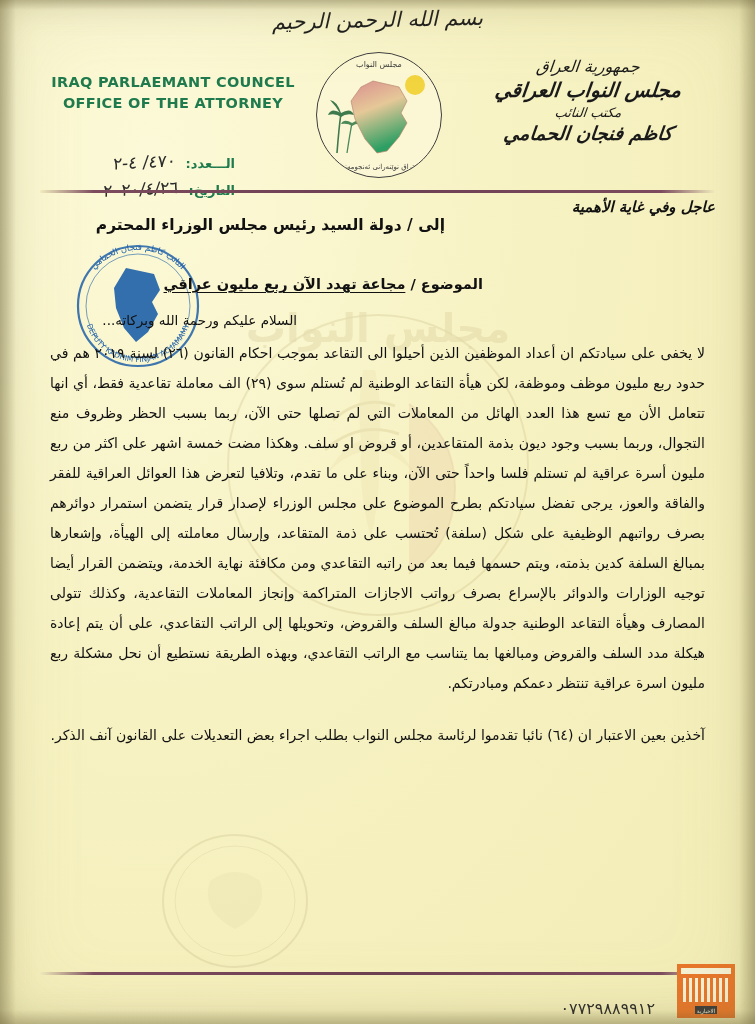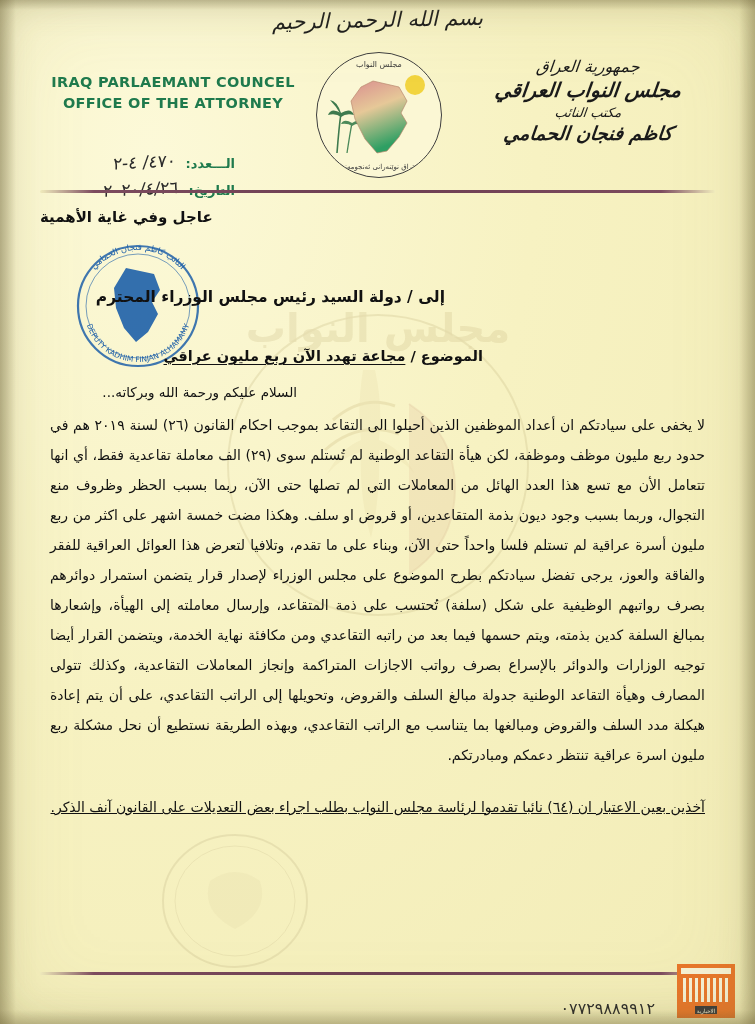--- a/index.html
+++ b/index.html
@@ -200,28 +200,27 @@
   .doc-body {
     position: absolute;
     left: 40px; right: 40px;
     top: 198px;
     direction: rtl;
     text-align: right;
     z-index: 10;
     font-family: "DejaVu Sans", "Liberation Sans", sans-serif;
   }
   .urgent {
-    text-align: left;
+    text-align: right;
     font-size: 15px;
     font-weight: bold;
-    margin-top: 10px;
-    color: #111;
+    color: #111;
+    font-style: italic;
   }
   .addressee {
-    margin-top: 62px;
     margin-right: 0;
     padding-right: 270px;
     font-size: 15.5px;
     font-weight: bold;
     color: #111;
   }
   .subject {
     margin-top: 42px;
     padding-right: 232px;
     font-size: 14.5px;
@@ -237,21 +236,21 @@
   }
   .para {
     margin-top: 10px;
     font-size: 14px;
     line-height: 30px;
     text-align: justify;
     text-align-last: right;
     color: #111;
     padding: 0 10px;
   }
-  .para.tail { margin-top: 22px; text-align-last: right; text-decoration: underline; }
+  .para.tail { margin-top: 22px; text-align-last: right; }
   .closing {
     margin-top: 34px;
     padding-right: 0;
     text-align: center;
     font-size: 14px;
     font-weight: bold;
     color: #111;
   }
   .closing span { display: inline-block; transform: translateX(-72px); }
 

